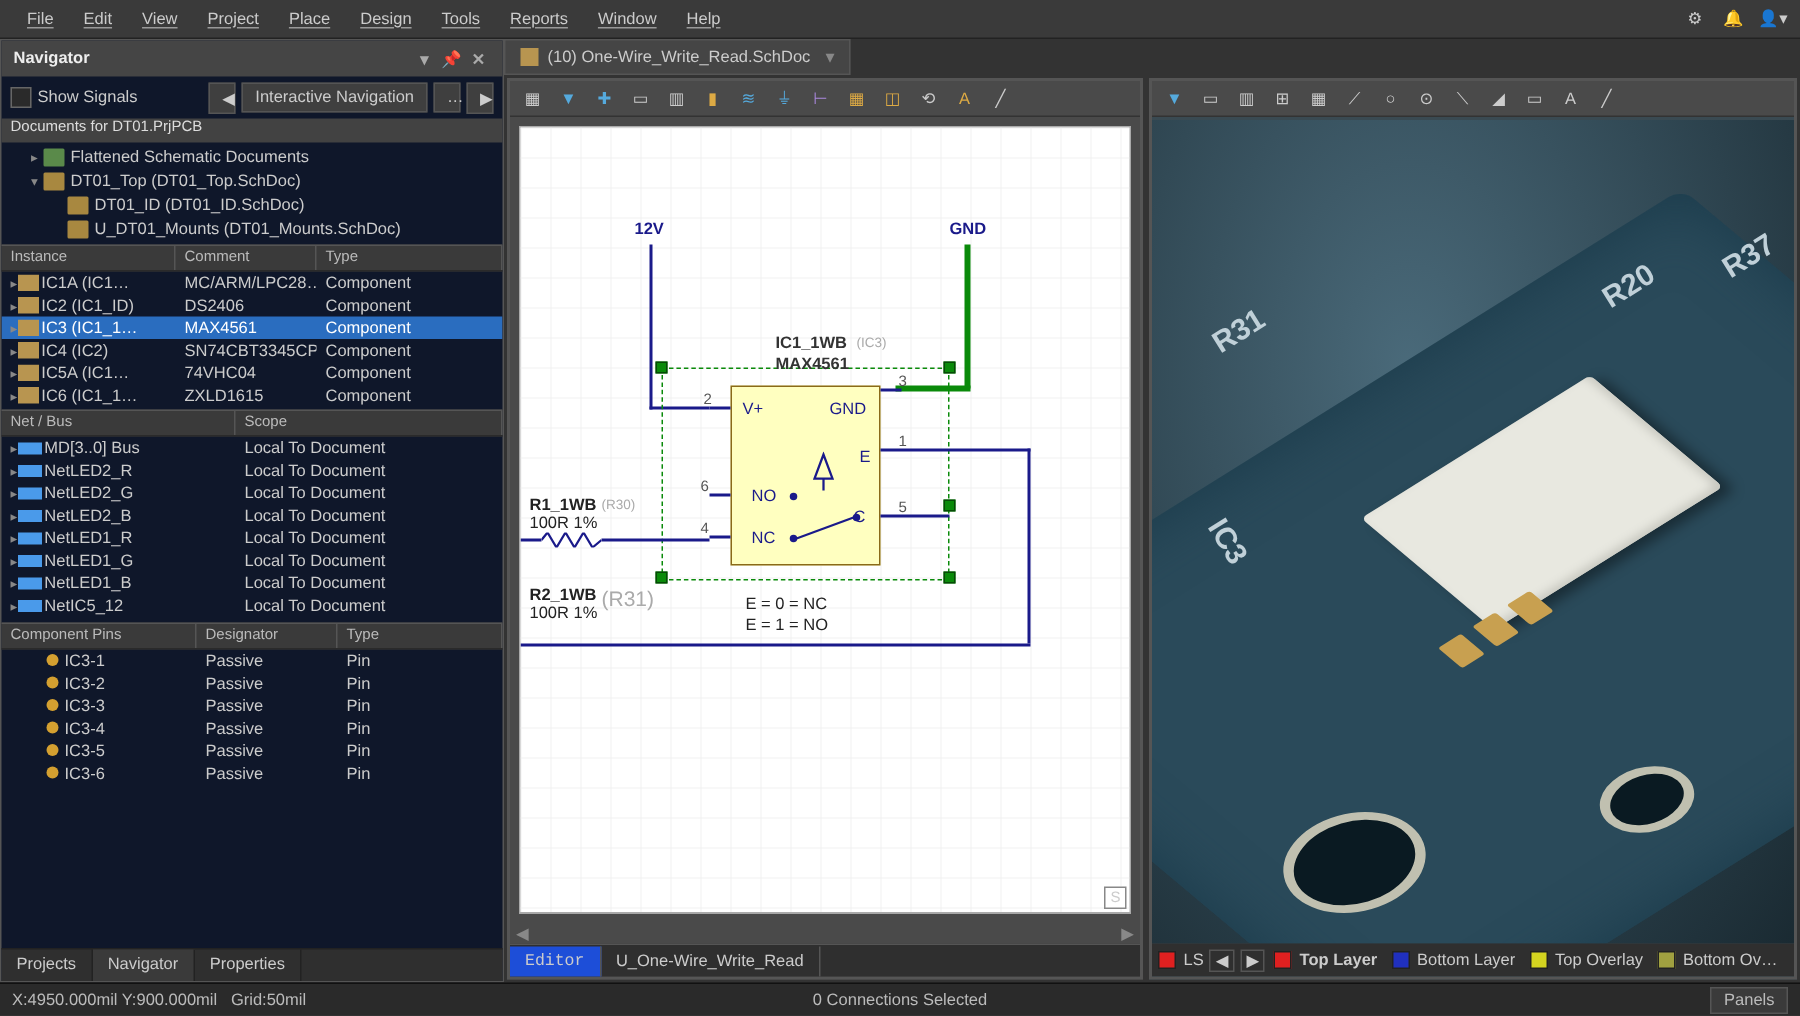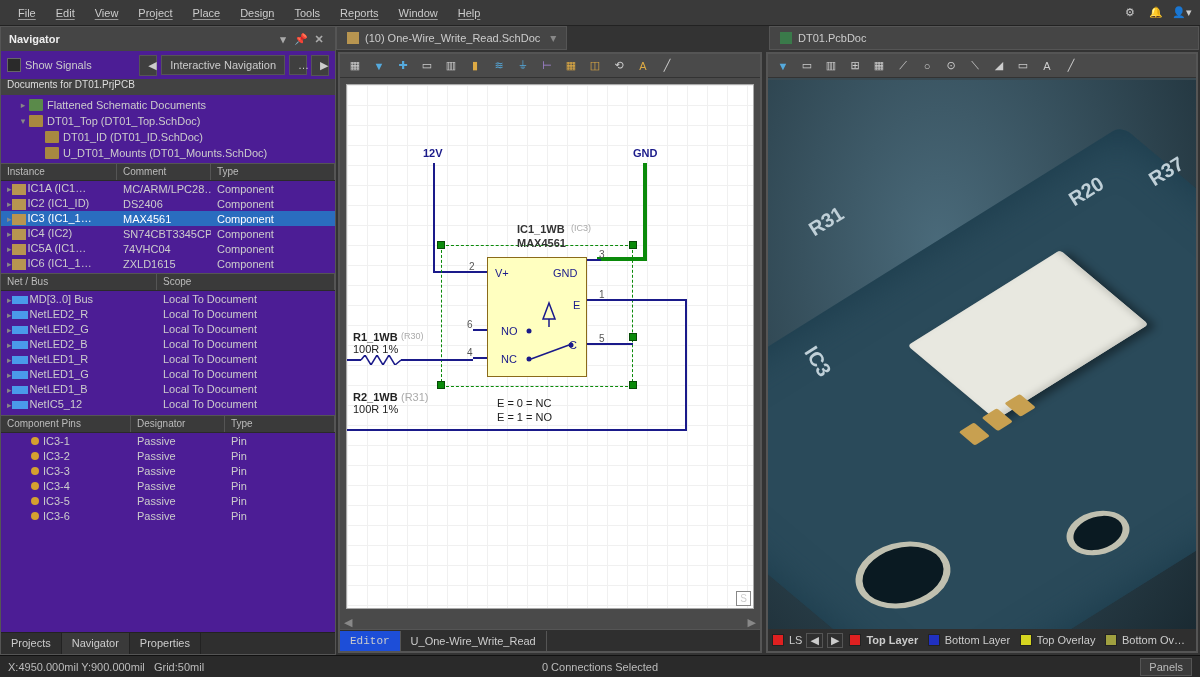--- a/index.html
+++ b/index.html
@@ -9,21 +9,21 @@
 .menubar { height:26px; background:#3a3a3a; display:flex; align-items:center; padding:0 8px; border-bottom:1px solid #222; }
 .menubar .mitem { padding:4px 10px; cursor:pointer; }
 .menubar .mitem span { text-decoration:underline; text-decoration-color:#999; text-underline-offset:2px; }
 .menubar .spacer { flex:1; }
 .menubar .ricon { width:20px; height:20px; display:flex; align-items:center; justify-content:center; margin-left:6px; cursor:pointer; }
 
 
 .mainrow { flex:1; display:flex; overflow:hidden; }
 
 
-.nav { width:336px; background:#4c1d95; border:1px solid #555; display:flex; flex-direction:column; }
+.nav { width:336px; background:#0f172a; border:1px solid #555; display:flex; flex-direction:column; }
 .nav-title { height:24px; background:#454545; display:flex; align-items:center; padding:0 8px; font-weight:bold; color:#eee; }
 .nav-title .sp { flex:1; }
 .nav-title .tbtn { width:16px; height:16px; margin-left:2px; display:flex; align-items:center; justify-content:center; cursor:pointer; color:#aaa; }
 .nav-tools { height:28px; display:flex; align-items:center; padding:4px 6px; gap:4px; }
 .chk { width:14px; height:14px; border:1px solid #666; background:#2a2a2a; }
 .btn { border:1px solid #555; background:#3f3f3f; padding:3px 8px; cursor:pointer; }
 .sec-head { height:16px; background:#424242; padding:0 6px; font-size:10px; color:#ddd; }
 .tree { padding:2px 0; }
 .trow { display:flex; align-items:center; height:16px; padding:0 4px; cursor:pointer; }
 .tw { width:12px; text-align:center; color:#888; font-size:9px; }
@@ -284,24 +284,20 @@
     </div>
   </div>
 
   <div class="editor">
     <div class="doctabs" id="doctabs">
         <div class="doctab">
           <span class="dticon sch"></span>
           <span>(10) One-Wire_Write_Read.SchDoc</span>
           <span class="dtclose">▾</span>
         </div>
-        <div class="doctab" style="margin-left: auto; width: 430px;">
-          <span class="dticon pcb"></span>
-          <span>DT01.PcbDoc</span>
-        </div>
       </div>
 
     <div class="canvasrow">
 
       <div class="schpane">
         <div class="toolbar">
           <div class="tico">▦</div>
           <div class="tico" style="color:#5ad">▼</div>
           <div class="tico" style="color:#5ad">✚</div>
           <div class="tico">▭</div>
@@ -372,21 +368,21 @@
           <div class="netlabel" style="left:6px;top:246px;font-weight:bold">R1_1WB</div>
           <div class="netlabel" style="left:54px;top:246px;color:#aaa;font-size:9px">(R30)</div>
           <div class="netlabel" style="left:6px;top:258px">100R 1%</div>
           <svg style="position:absolute;left:14px;top:270px" width="40" height="10">
               <polyline points="0,5 4,0 10,10 16,0 22,10 28,0 34,10 40,5" fill="none" stroke="#1a1a8a" stroke-width="1.5"></polyline>
             </svg>
           <div class="wire" style="left:0;top:274px;width:14px;height:2px"></div>
           <div class="wire" style="left:54px;top:274px;width:72px;height:2px"></div>
 
           <div class="netlabel" style="left:6px;top:306px;font-weight:bold">R2_1WB</div>
-          <div class="netlabel" style="left:54px;top:306px;color:#aaa;font-size:11px">(R31)</div>
+          <div class="netlabel" style="left:54px;top:306px;color:#aaa;font-size:14px">(R31)</div>
           <div class="netlabel" style="left:6px;top:318px">100R 1%</div>
 
           <div class="netlabel" style="left:150px;top:312px">E = 0 = NC</div>
           <div class="netlabel" style="left:150px;top:326px">E = 1 = NO</div>
 
           <div style="position:absolute;right:2px;bottom:2px;border:1px solid #888;padding:1px 3px;background:#fff;font-size:10px">S</div>
         </div>
 
         <div style="height:14px;background:#4a4a4a;display:flex;align-items:center;padding:0 4px">
           <span style="color:#888">◀</span>

